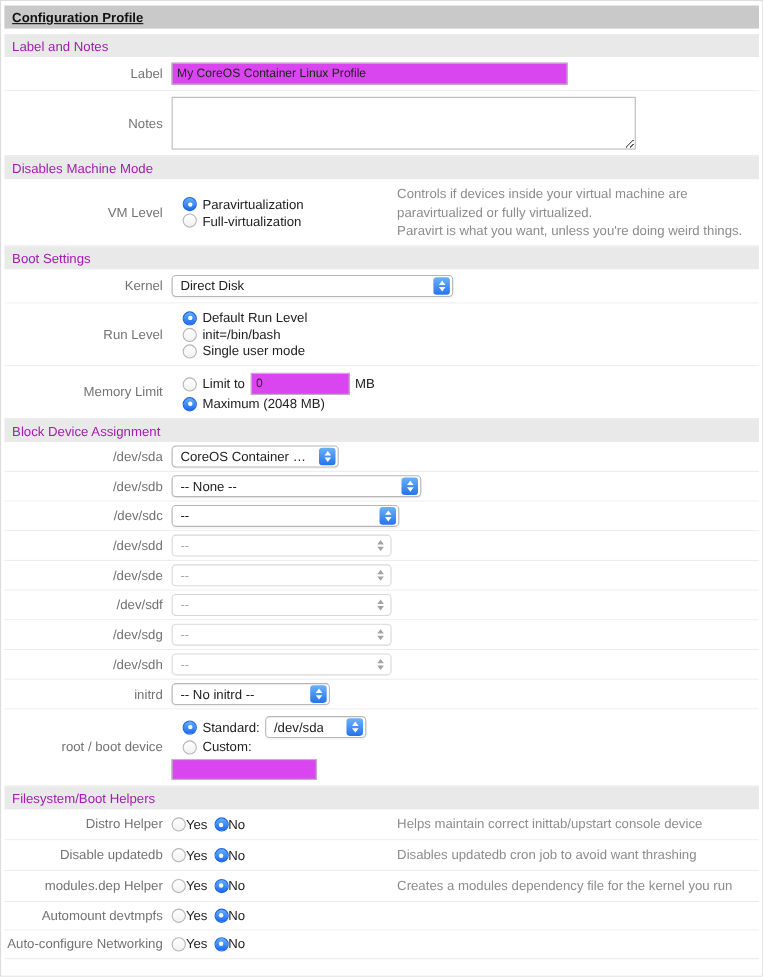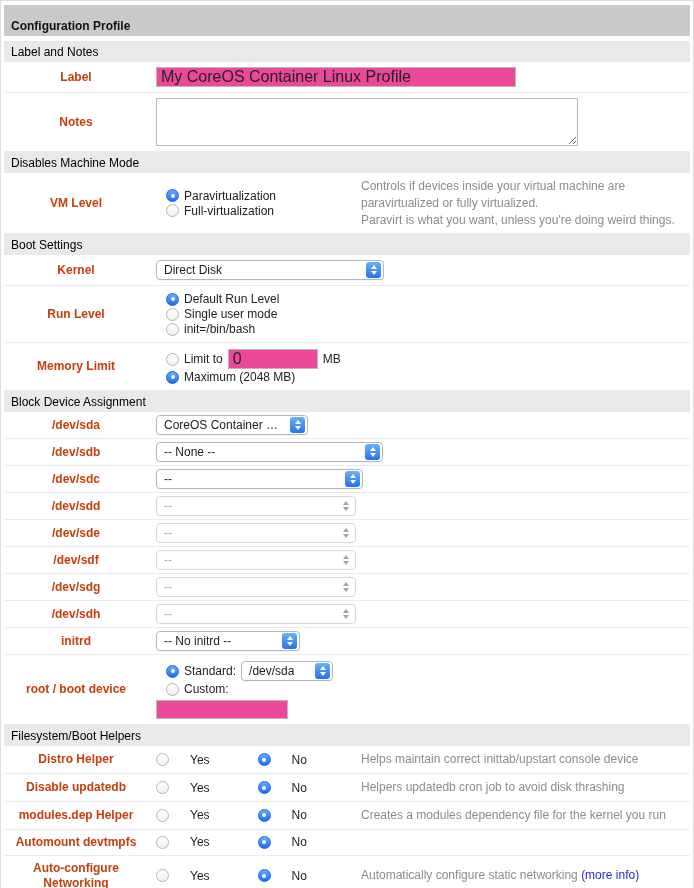--- a/index.html
+++ b/index.html
@@ -13,63 +13,64 @@
   .page {
     width: 694px;
     min-height: 888px;
     border: 1px solid #dcdcdc;
     padding: 4px 3px 14px 3px;
   }
   .panel-title {
     background: #c9c9c9;
     color: #111;
     font-weight: bold;
-    padding: 14px 7px 3px;
+    padding: 4px 7px 3px;
     margin-bottom: 5px;
+    text-decoration: underline;
   }
   .section-heading {
     background: #e9e9e9;
-    color: #000000;
+    color: #a21caf;
     padding: 4px 7px 3px;
   }
   .row {
     display: flex;
     align-items: center;
     border-bottom: 1px solid #ececec;
     padding: 5px 0;
     background: #fff;
   }
   .row.compact { padding: 3px 0; }
   .lbl {
     flex: 0 0 152px;
-    text-align: center;
+    text-align: right;
     padding-right: 8px;
-    font-weight: bold;
-    color: #c2410c;
+    font-weight: normal;
+    color: #737373;
     line-height: 1.25;
   }
   .ctl { flex: 0 0 205px; }
   .ctl-wide { flex: 1; }
   .help {
     flex: 1;
     color: #8c8c8c;
     line-height: 1.4;
     padding-right: 6px;
   }
   .help a, .more-info {
     color: #2a2ad2;
     text-decoration: none;
     cursor: pointer;
   }
   .text-input {
     height: 20px;
     border: 1px solid #b9b9b9;
-    background: #ec4899;
+    background: #d946ef;
     font-family: inherit;
-    font-size: 16px;
+    font-size: 11px;
     padding: 0 4px;
     color: #222;
   }
   .label-input { width: 360px; }
   .mem-input { width: 90px; }
   .custom-input { width: 132px; height: 19px; margin-top: 3px; }
   .notes-input {
     width: 422px;
     height: 48px;
     border: 1px solid #b9b9b9;
@@ -154,21 +155,21 @@
   }
   .opt-line {
     display: flex;
     align-items: center;
     gap: 5px;
     margin: 1px 0;
     color: #222;
     white-space: nowrap;
     padding-left: 10px;
   }
-  .yn-group { display: flex; align-items: center; gap: 21px; }
+  .yn-group { display: flex; align-items: center; gap: 0; }
   .yn-group .gap { width: 6px; }
 </style>
 </head>
 <body>
 
 <div class="page">
 
   <div class="panel-title">Configuration Profile</div>
 
   <div>
@@ -207,44 +208,44 @@
       </div>
     </div>
   </div>
 
   <div>
     <div class="section-heading">Boot Settings</div>
 
     <div class="row">
       <div class="lbl">Kernel</div>
       <div class="ctl-wide">
-        <div class="mac-select" style="width:228px">
+        <div class="mac-select" style="width:256px">
           <span class="sel-val">Direct Disk</span>
           <span class="stepper">
               <i class="tri-up"></i>
               <i class="tri-down"></i>
             </span>
         </div>
       </div>
     </div>
 
     <div class="row">
       <div class="lbl">Run Level</div>
       <div class="ctl-wide">
         <div class="opt-line">
           <span class="radio checked"></span>
           <span>Default Run Level</span>
         </div>
         <div class="opt-line">
           <span class="radio"></span>
+          <span>init=/bin/bash</span>
+        </div>
+        <div class="opt-line">
+          <span class="radio"></span>
           <span>Single user mode</span>
-        </div>
-        <div class="opt-line">
-          <span class="radio"></span>
-          <span>init=/bin/bash</span>
         </div>
       </div>
     </div>
 
     <div class="row">
       <div class="lbl">Memory Limit</div>
       <div class="ctl-wide">
         <div class="opt-line">
           <span class="radio"></span>
           <span>Limit to</span>
@@ -423,21 +424,21 @@
       <div class="lbl">Disable updatedb</div>
       <div class="ctl">
         <div class="yn-group">
           <span class="radio"></span>
           <span>Yes</span>
           <span class="gap"></span>
           <span class="radio checked"></span>
           <span>No</span>
         </div>
       </div>
-      <div class="help">Helpers updatedb cron job to avoid disk thrashing</div>
+      <div class="help">Disables updatedb cron job to avoid want thrashing</div>
     </div>
 
     <div class="row">
       <div class="lbl">modules.dep Helper</div>
       <div class="ctl">
         <div class="yn-group">
           <span class="radio"></span>
           <span>Yes</span>
           <span class="gap"></span>
           <span class="radio checked"></span>
@@ -464,20 +465,16 @@
       <div class="lbl">Auto-configure Networking</div>
       <div class="ctl">
         <div class="yn-group">
           <span class="radio"></span>
           <span>Yes</span>
           <span class="gap"></span>
           <span class="radio checked"></span>
           <span>No</span>
         </div>
       </div>
-      <div class="help">
-        <span>Automatically configure static networking</span>
-        <span class="more-info">(more info)</span>
-      </div>
     </div>
   </div>
 
 </div>
 
 </body></html>

